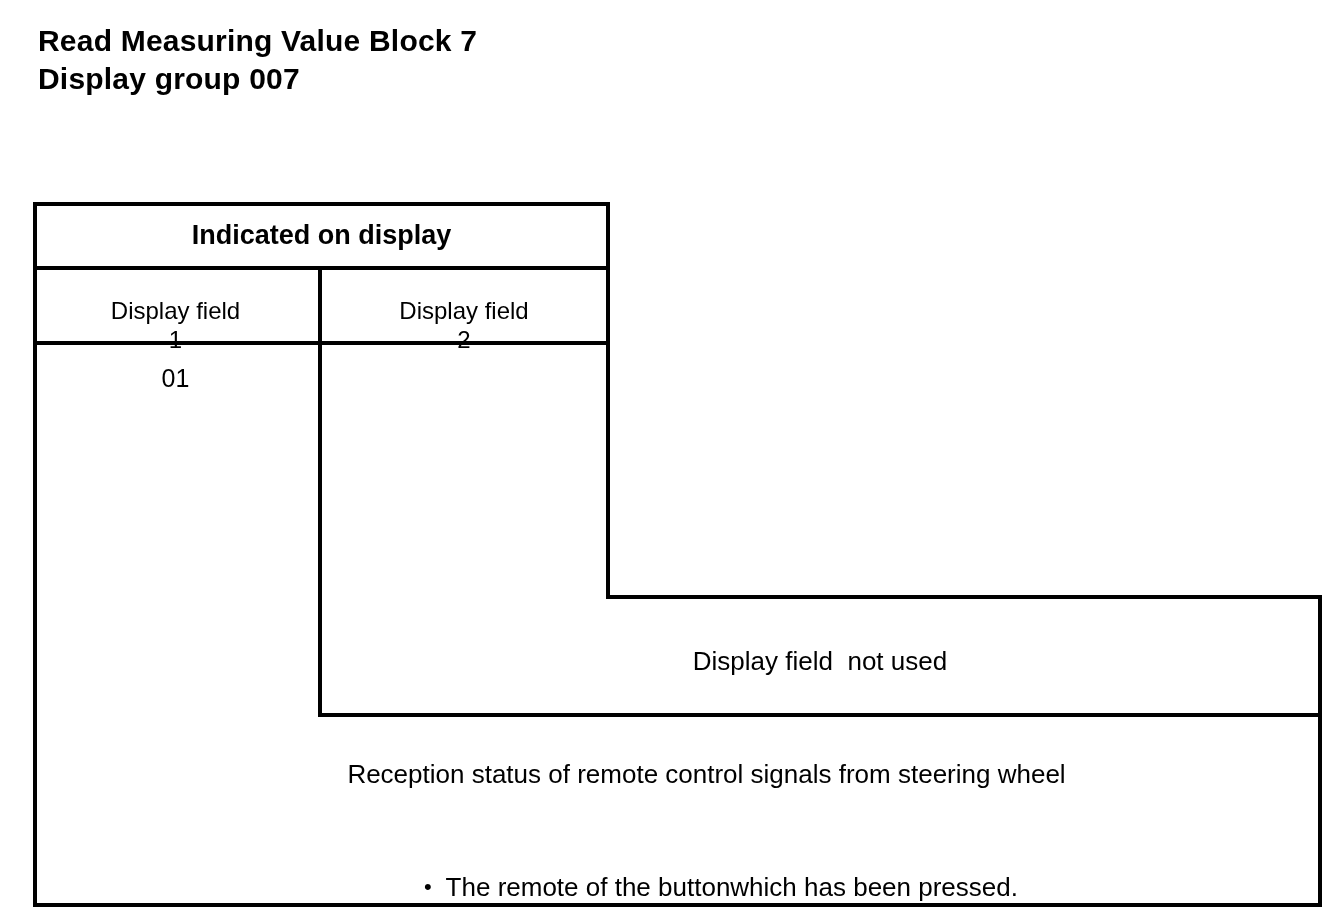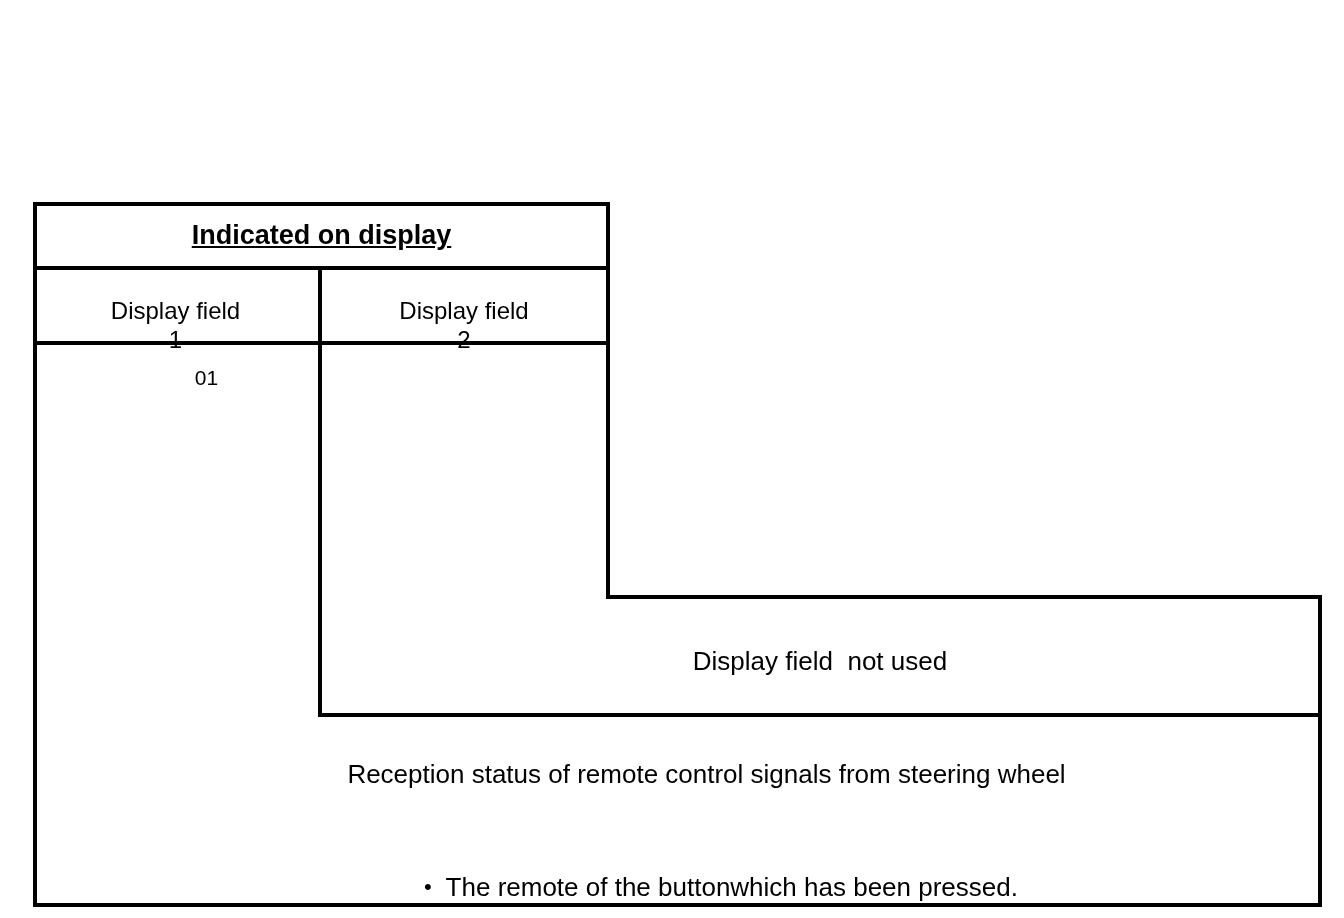--- a/index.html
+++ b/index.html
@@ -60,24 +60,23 @@
     font-weight: bold;
     line-height: 32px;
   }
   .col-header {
     font-size: 24px;
     font-weight: normal;
     line-height: 30px;
     margin-top: 20px;
   }
   .data-value {
-    font-size: 21px;
+    font-size: 25px;
     font-weight: normal;
     line-height: 28px;
-    padding-left: 31px;
   }
   .notused-text {
     font-size: 26px;
     font-weight: normal;
     line-height: 32px;
   }
   .desc-text {
     font-size: 26px;
     font-weight: normal;
     line-height: 34px;
@@ -92,20 +91,24 @@
   .bullet-mark {
     font-size: 22px;
     vertical-align: 2px;
   }
 </style>
 </head>
 <body>
 
 <div id="page">
 
+  <div class="title-block">
+    <div class="title-line">Read Measuring Value Block 7</div>
+    <div class="title-line">Display group 007</div>
+  </div>
 
   <div class="hline" style="left:33px; top:202px; width:577px;"></div>
 
   <div class="hline" style="left:33px; top:266px; width:577px;"></div>
 
   <div class="hline" style="left:33px; top:341px; width:577px;"></div>
 
   <div class="hline" style="left:606px; top:595px; width:712px;"></div>
 
   <div class="hline" style="left:320px; top:713px; width:998px;"></div>
@@ -113,21 +116,21 @@
   <div class="hline" style="left:33px; top:903px; width:1289px;"></div>
 
   <div class="vline" style="left:33px; top:202px; height:705px;"></div>
 
   <div class="vline" style="left:318px; top:266px; height:451px;"></div>
 
   <div class="vline" style="left:606px; top:202px; height:397px;"></div>
 
   <div class="vline" style="left:1318px; top:595px; height:312px;"></div>
 
-  <div class="cell-text merged-header" style="left:33px; top:219px; width:577px;text-decoration:underline;">Indicated on display</div>
+  <div class="cell-text merged-header" style="left:33px; top:219px; width:577px;">Indicated on display</div>
 
   <div class="cell-text col-header" style="left:33px; top:276px; width:285px;">Display field</div>
   <div class="cell-text col-header" style="left:33px; top:305px; width:285px;">1</div>
 
   <div class="cell-text col-header" style="left:322px; top:276px; width:284px;">Display field</div>
   <div class="cell-text col-header" style="left:322px; top:305px; width:284px;">2</div>
 
   <div class="cell-text data-value" style="left:33px; top:364px; width:285px;">01</div>
 
   <div class="cell-text data-value" style="left:322px; top:364px; width:284px;"></div>

